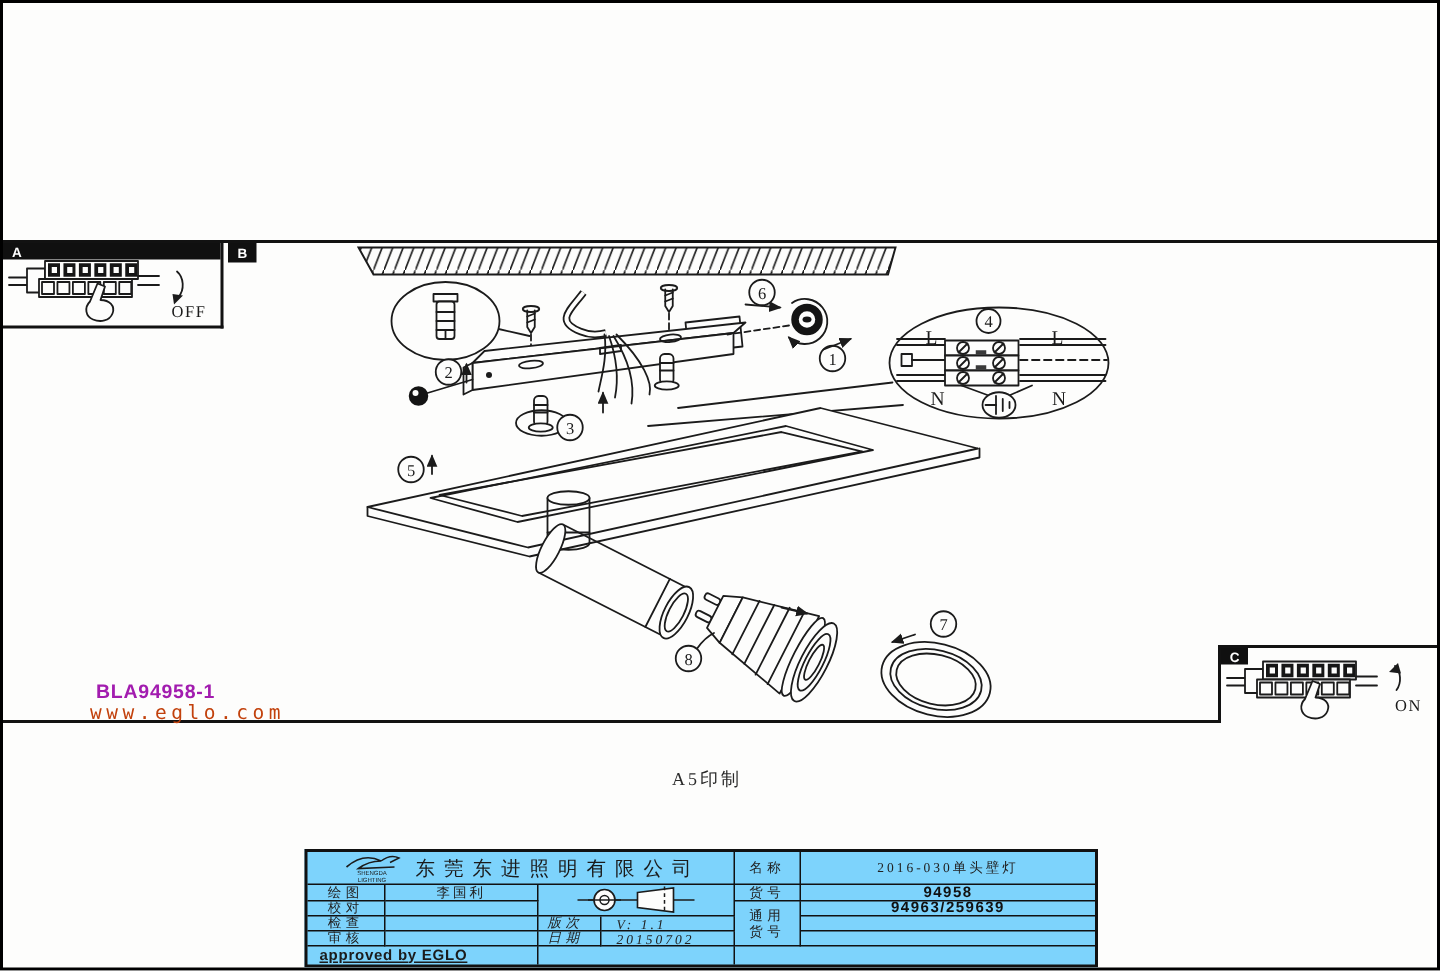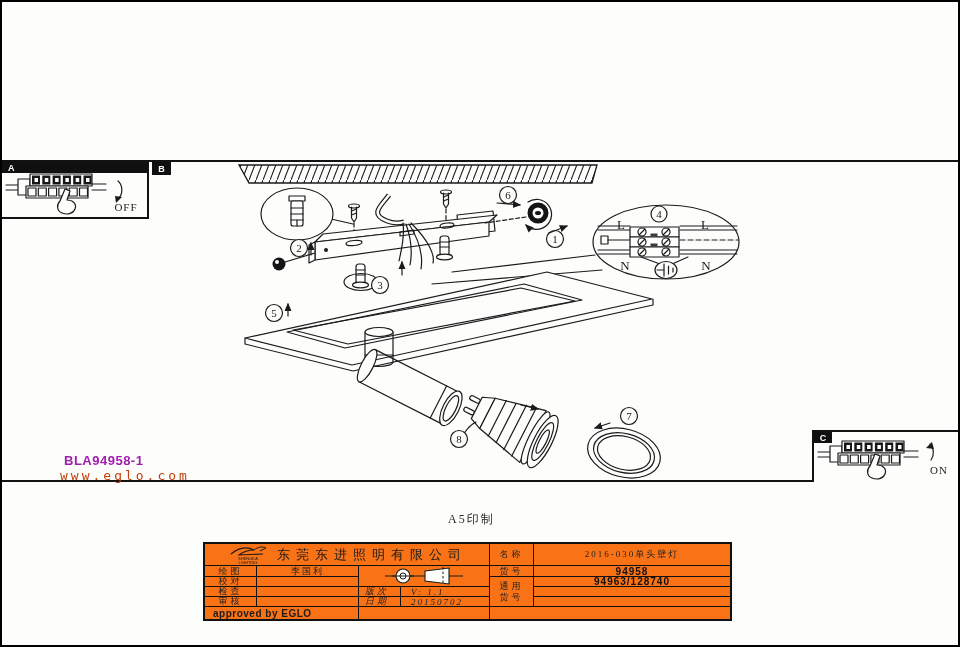--- a/index.html
+++ b/index.html
@@ -20,26 +20,26 @@
   .ink{stroke:#1b1b1b;stroke-width:1.2;fill:none;stroke-linecap:round;stroke-linejoin:round;}
   .fw{fill:#fdfdfc;}
   .svgt{fill:#1b1b1b;stroke:none;font-family:"Liberation Serif",serif;}
   .docnum{position:absolute;left:62px;top:451px;font:bold 13px "Liberation Sans",sans-serif;
           letter-spacing:.5px;color:#a21caf;z-index:4;}
   .website{position:absolute;left:58px;top:466px;font:13px "DejaVu Sans Mono",monospace;
            letter-spacing:3px;color:#c2410c;z-index:4;}
   .printnote{position:absolute;left:446px;top:509px;font:12px "Liberation Serif",serif;
              letter-spacing:2px;color:#2a2a2a;}
   
-  .tblock{position:absolute;left:201px;top:540px;width:525px;height:75px;border:2px solid #111;
+  .tblock{position:absolute;left:201px;top:564px;width:525px;height:75px;border:2px solid #111;
           display:grid;grid-template-columns:52px 102px 42px 89px 44px 196px;
-          grid-template-rows:22px 11px 10px 10px 10px 12px;background:#f97316;}
+          grid-template-rows:22px 11px 10px 10px 10px 12px;background:#7dd3fc;}
   .c{border-right:1px solid #111;border-bottom:1px solid #111;display:flex;align-items:center;
      justify-content:center;overflow:hidden;box-sizing:border-box;}
-  .nbr{border-right:none;} .nbb{border-bottom:none;}
+  .nbr{border-right:none;} .nbb{border-bottom:none;text-decoration:underline;}
   .lab{font:9px "Liberation Serif",serif;letter-spacing:3px;color:#222;}
   .val-cn{font:9px "Liberation Serif",serif;letter-spacing:2px;color:#222;}
   .val-num{font:bold 10px "Liberation Sans",sans-serif;letter-spacing:1px;color:#111;}
   .left{justify-content:flex-start;font-style:italic;}
   .company{font:13px "Liberation Serif",serif;letter-spacing:6px;color:#1a1a1a;white-space:nowrap;}
   .approved{font:bold 10px "Liberation Sans",sans-serif;letter-spacing:.5px;padding-left:8px;}
   .two-line{flex-direction:column;line-height:11px;}
 </style>
 </head>
 <body>
@@ -408,21 +408,21 @@
     </div>
     <div class="c lab" style="grid-column:5;grid-row:2">货号</div>
     <div class="c val-num nbr" style="grid-column:6;grid-row:2">94958</div>
 
     <div class="c lab" style="grid-column:1;grid-row:3">校对</div>
     <div class="c" style="grid-column:2;grid-row:3"></div>
     <div class="c lab two-line" style="grid-column:5;grid-row:3/6">
       <span>通用</span>
       <span>货号</span>
     </div>
-    <div class="c val-num nbr" style="grid-column:6;grid-row:3">94963/128740</div>
+    <div class="c val-num nbr" style="grid-column:6;grid-row:3">94963/259639</div>
 
     <div class="c lab" style="grid-column:1;grid-row:4">检查</div>
     <div class="c" style="grid-column:2;grid-row:4"></div>
     <div class="c lab left" style="grid-column:3;grid-row:4;padding-left:6px">版次</div>
     <div class="c val-cn left" style="grid-column:4;grid-row:4;padding-left:10px">V: 1.1</div>
     <div class="c nbr" style="grid-column:6;grid-row:4"></div>
 
     <div class="c lab" style="grid-column:1;grid-row:5">审核</div>
     <div class="c" style="grid-column:2;grid-row:5"></div>
     <div class="c lab left" style="grid-column:3;grid-row:5;padding-left:6px">日期</div>

